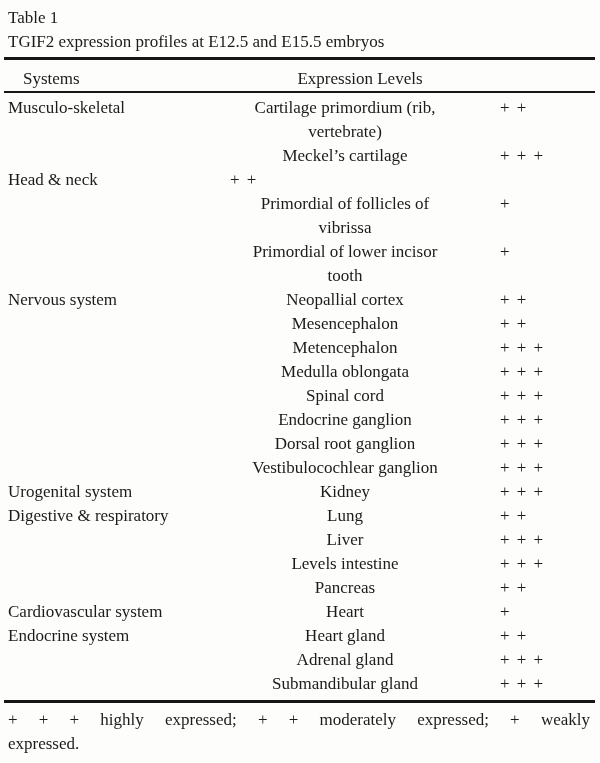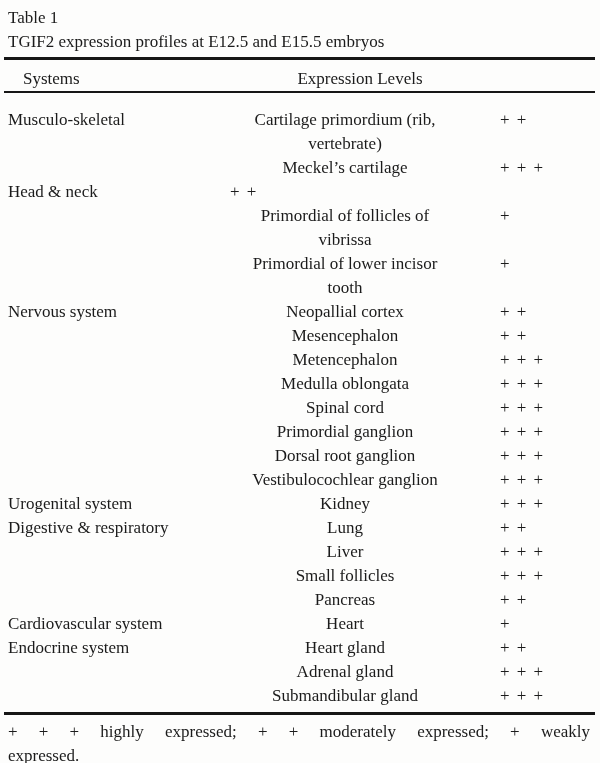--- a/index.html
+++ b/index.html
@@ -24,21 +24,21 @@
   .rule-top    { height: 3px; margin-top: 3px; }
   .rule-mid    { height: 2px; }
   .rule-bottom { height: 3px; margin-top: 4px; }
   .row {
     display: grid;
     grid-template-columns: 222px 270px 1fr;
     padding-left: 8px; padding-right: 8px;
     font-size: 17px; line-height: 24px;
   }
   .header-row { padding-top: 7px; padding-bottom: 0; height: 24px; padding-left: 23px; }
-  .tbody { padding-top: 15px; }
+  .tbody { padding-top: 3px; }
   .c1 { white-space: nowrap; }
   .c2 { white-space: pre-line; padding-right: 40px; text-align: center; }
   .c3 { letter-spacing: 0.42em; white-space: nowrap; }
   .footnote {
     padding: 5px 10px 0 8px;
     font-size: 17px; line-height: 24px;
   }
   .fn-line1 {
     text-align: justify;
     text-align-last: justify;
@@ -123,21 +123,21 @@
   </div>
 
   <div class="row">
     <div class="c1"></div>
     <div class="c2">Spinal cord</div>
     <div class="c3">+++</div>
   </div>
 
   <div class="row">
     <div class="c1"></div>
-    <div class="c2">Primordial ganglion</div>
+    <div class="c2">Endocrine ganglion</div>
     <div class="c3">+++</div>
   </div>
 
   <div class="row">
     <div class="c1"></div>
     <div class="c2">Dorsal root ganglion</div>
     <div class="c3">+++</div>
   </div>
 
   <div class="row">
@@ -159,21 +159,21 @@
   </div>
 
   <div class="row">
     <div class="c1"></div>
     <div class="c2">Liver</div>
     <div class="c3">+++</div>
   </div>
 
   <div class="row">
     <div class="c1"></div>
-    <div class="c2">Small follicles</div>
+    <div class="c2">Levels intestine</div>
     <div class="c3">+++</div>
   </div>
 
   <div class="row">
     <div class="c1"></div>
     <div class="c2">Pancreas</div>
     <div class="c3">++</div>
   </div>
 
   <div class="row">

